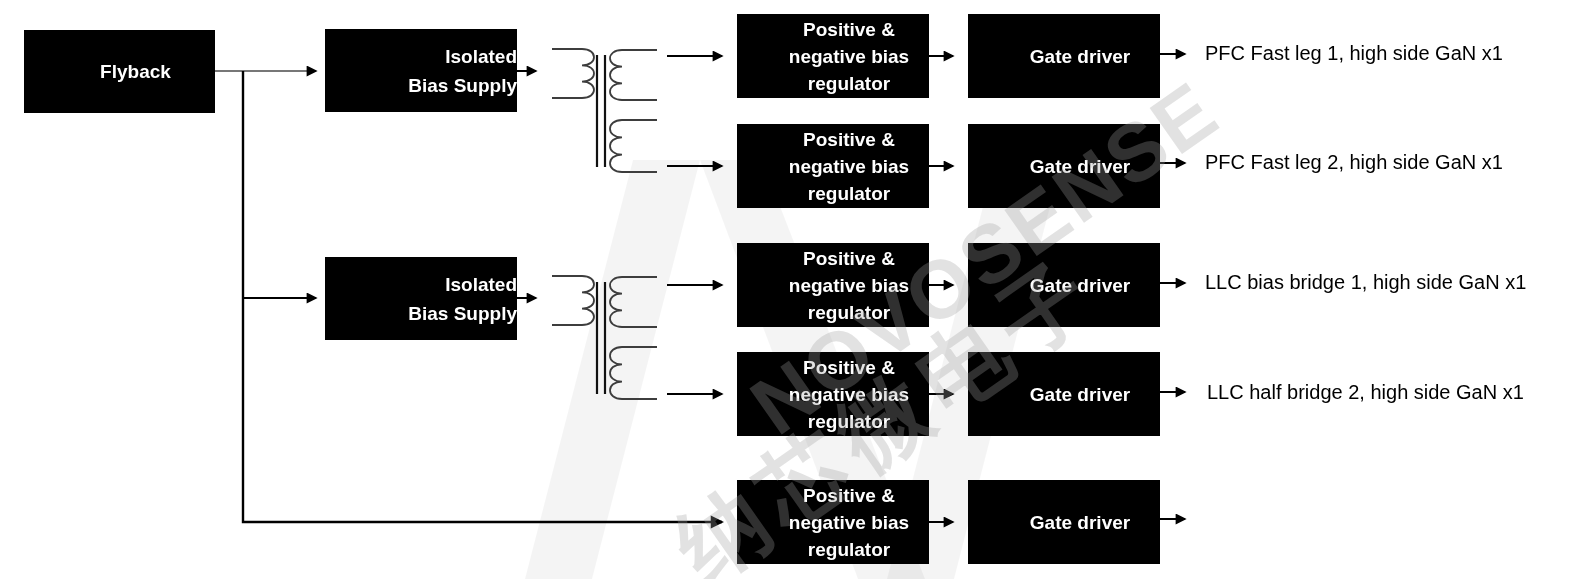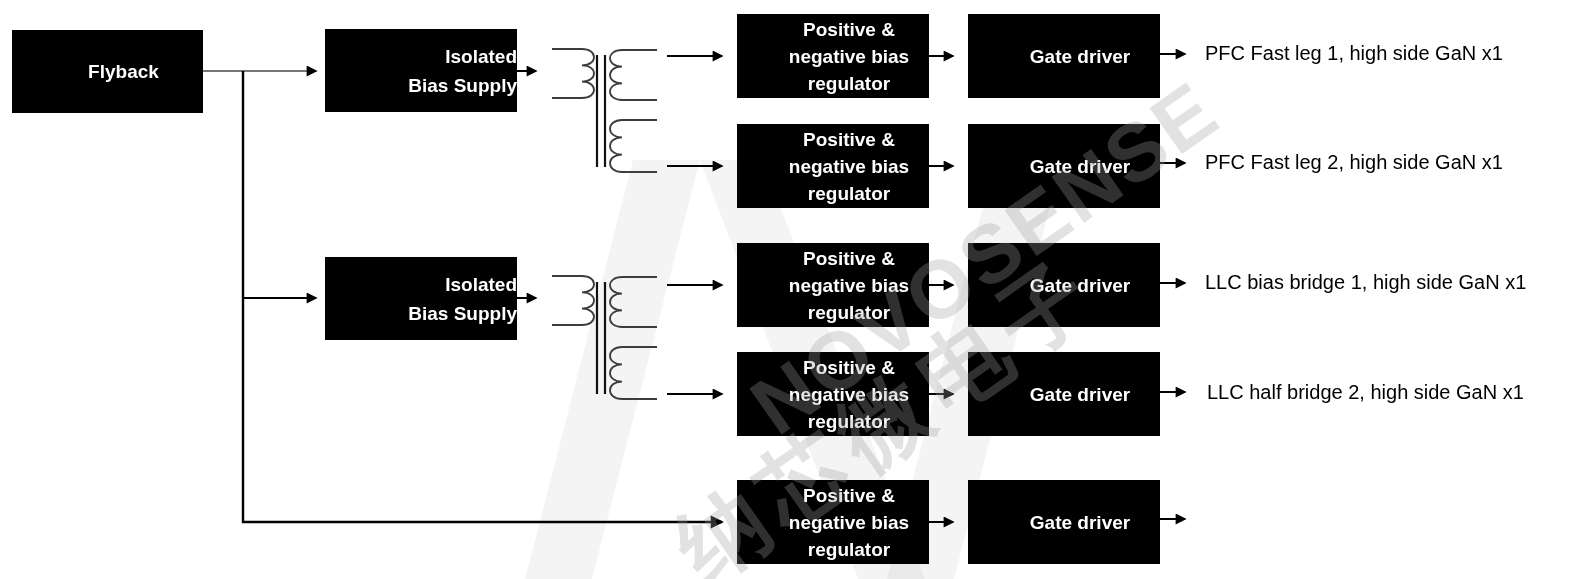--- a/index.html
+++ b/index.html
@@ -78,21 +78,21 @@
     <path d="M897,394 H953" stroke="#000" stroke-width="2" fill="none" marker-end="url(#ah)"></path>
     <path d="M897,522 H953" stroke="#000" stroke-width="2" fill="none" marker-end="url(#ah)"></path>
 
     <path d="M1130,54 H1185" stroke="#000" stroke-width="2" fill="none" marker-end="url(#ah)"></path>
     <path d="M1130,163 H1185" stroke="#000" stroke-width="2" fill="none" marker-end="url(#ah)"></path>
     <path d="M1130,283 H1185" stroke="#000" stroke-width="2" fill="none" marker-end="url(#ah)"></path>
     <path d="M1130,392 H1185" stroke="#000" stroke-width="2" fill="none" marker-end="url(#ah)"></path>
     <path d="M1130,519 H1185" stroke="#000" stroke-width="2" fill="none" marker-end="url(#ah)"></path>
   </svg>
 
-  <div class="box" style="left:12px;top:30px;width:159px;height:83px">
+  <div class="box" style="left:24px;top:30px;width:159px;height:83px">
     <span>Flyback</span>
   </div>
 
   <div class="box ibs" style="left:325px;top:29px;width:160px;height:83px">
     <span>Isolated</span>
     <span>Bias Supply</span>
   </div>
 
   <div class="box ibs" style="left:325px;top:257px;width:160px;height:83px">
     <span>Isolated</span>

